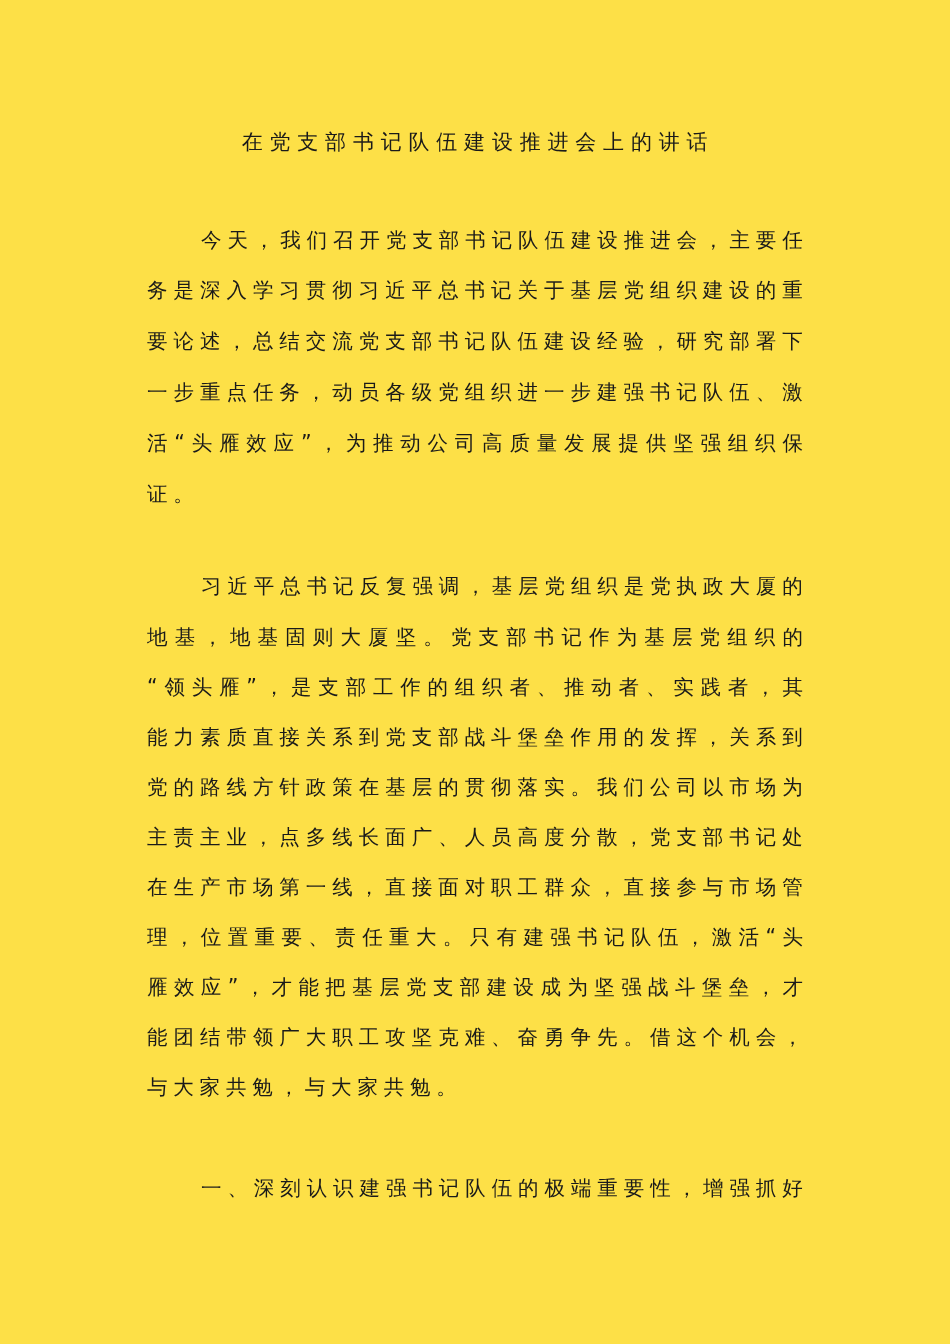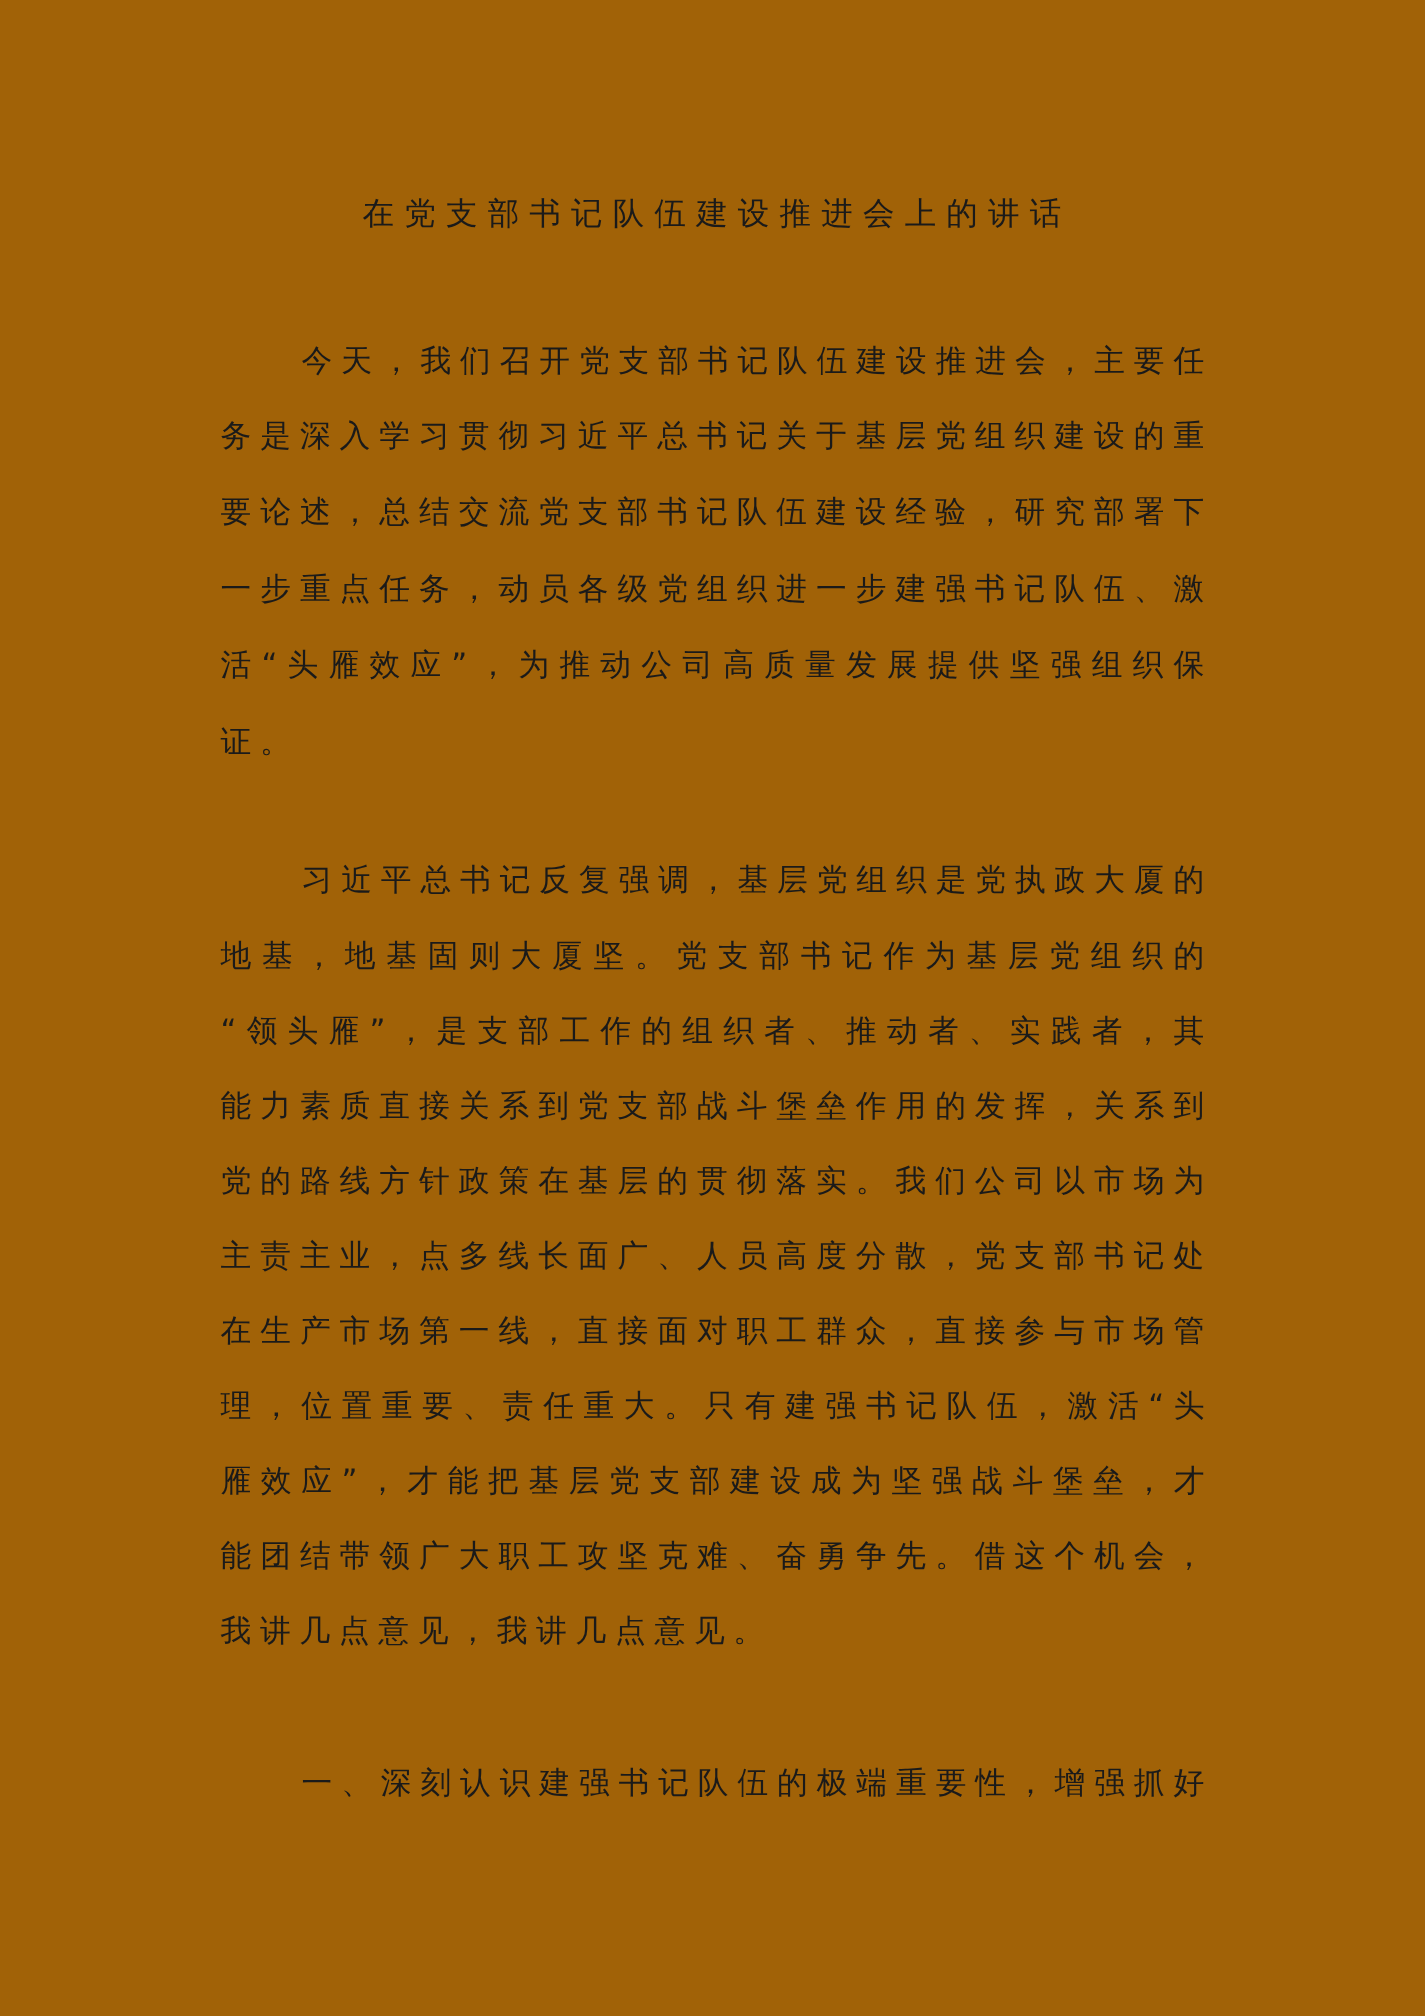--- a/index.html
+++ b/index.html
@@ -13,21 +13,21 @@
     position: relative;
     overflow: hidden;
     font-family: "DejaVu Sans", "Liberation Sans", sans-serif;
     color: #1a1a1a;
   }
   .page {
     position: absolute;
     left: 0; top: 0;
     width: 950px;
     height: 1344px;
-    background: #a16207;
+    background: #fde047;
   }
   .title {
     position: absolute;
     left: 0;
     width: 950px;
     top: 128px;
     height: 28px;
     line-height: 28px;
     text-align: center;
     font-size: 21px;
@@ -462,21 +462,21 @@
         <span>争</span>
         <span>先</span>
         <span>。</span>
         <span>借</span>
         <span>这</span>
         <span>个</span>
         <span>机</span>
         <span>会</span>
         <span>，</span>
       </div>
-    <div class="line last" style="top:1073px">我讲几点意见，我讲几点意见。</div>
+    <div class="line last" style="top:1073px">与大家共勉，与大家共勉。</div>
   </div>
 
   <div>
     <div class="line indent" style="top: 1174px; display: flex; justify-content: space-between;">
         <span>一</span>
         <span>、</span>
         <span>深</span>
         <span>刻</span>
         <span>认</span>
         <span>识</span>

